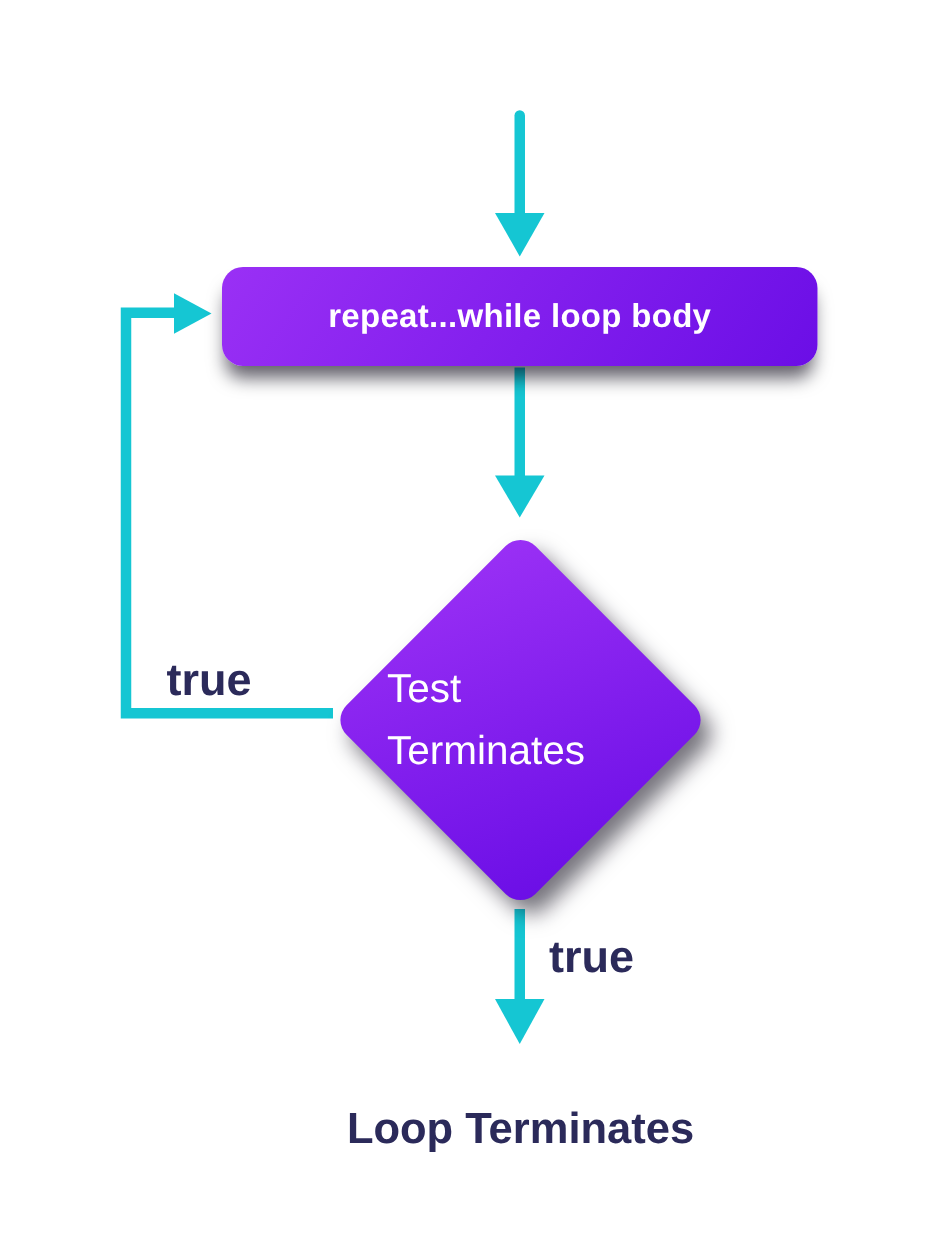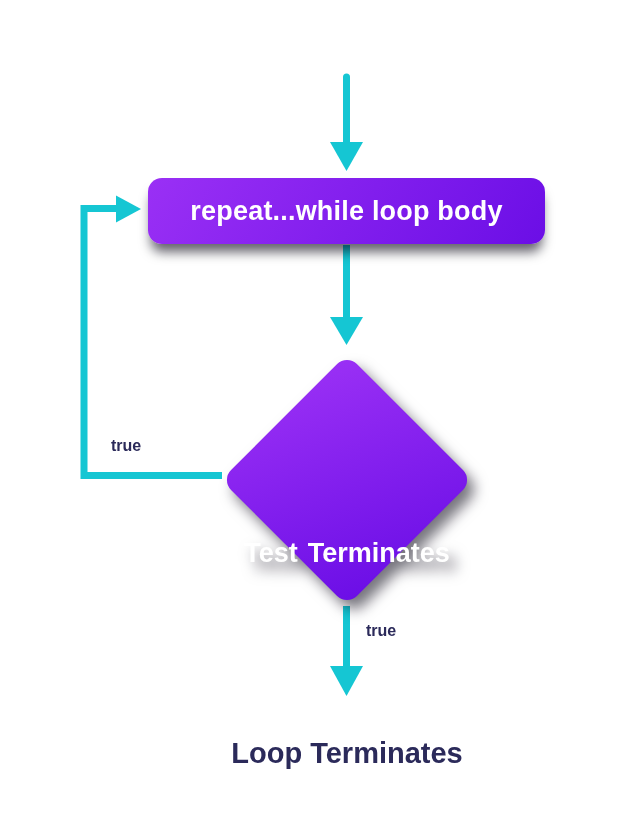--- a/index.html
+++ b/index.html
@@ -27,51 +27,51 @@
     position:absolute;
     left:148px;top:178px;
     width:397px;height:66px;
     border-radius:14px;
     background:linear-gradient(125deg,var(--node-grad-start),var(--node-grad-end));
     box-shadow:0 11px 12px -3px rgba(5,2,18,0.62);
     display:flex;align-items:center;justify-content:center;
   }
   .node-rect .node-label{
     color:var(--node-text);
-    font-size:27px;font-weight:bold;
+    font-size:22px;font-weight:bold;
     letter-spacing:0.2px;
     white-space:nowrap;
   }
 
   .diamond-wrap{
     position:absolute;
     left:258px;top:391px;
     width:178px;height:178px;
     filter:drop-shadow(7px 9px 7px rgba(5,2,18,0.55));
   }
   .diamond-shape{
     position:absolute;inset:0;
     border-radius:14px;
     background:linear-gradient(115deg,var(--node-grad-start),var(--node-grad-end));
     transform:rotate(45deg);
   }
   .diamond-text{
     position:absolute;inset:0;
-    display:flex;flex-direction:row;
-    align-items:flex-end;justify-content:center;
+    display:flex;flex-direction:column;
+    align-items:flex-start;justify-content:center;
     gap:10px;
     color:var(--node-text);
-    font-size:27px;font-weight:bold;
+    font-size:27px;font-weight:normal;
     text-align:center;
   }
 
   .edge-label{
     position:absolute;
     color:var(--label-text);
-    font-size:16px;font-weight:bold;
+    font-size:30px;font-weight:bold;
     white-space:nowrap;
   }
   .label-true{left:111px;top:437px;}
   .label-false{left:366px;top:622px;}
   .terminate-label{
     position:absolute;
     left:175px;top:707px;width:344px;
     text-align:center;
     color:var(--label-text);
     font-size:29px;font-weight:bold;

